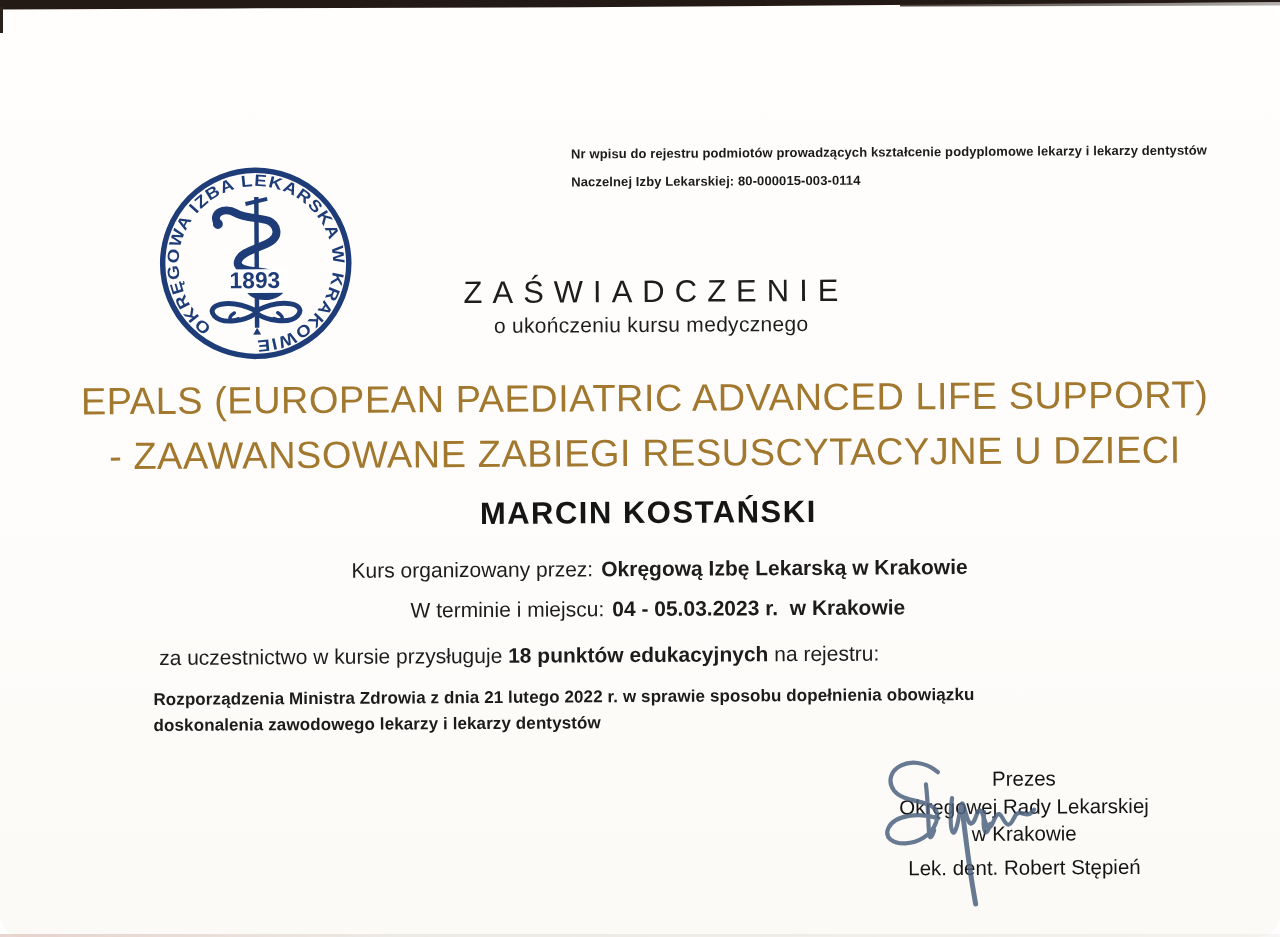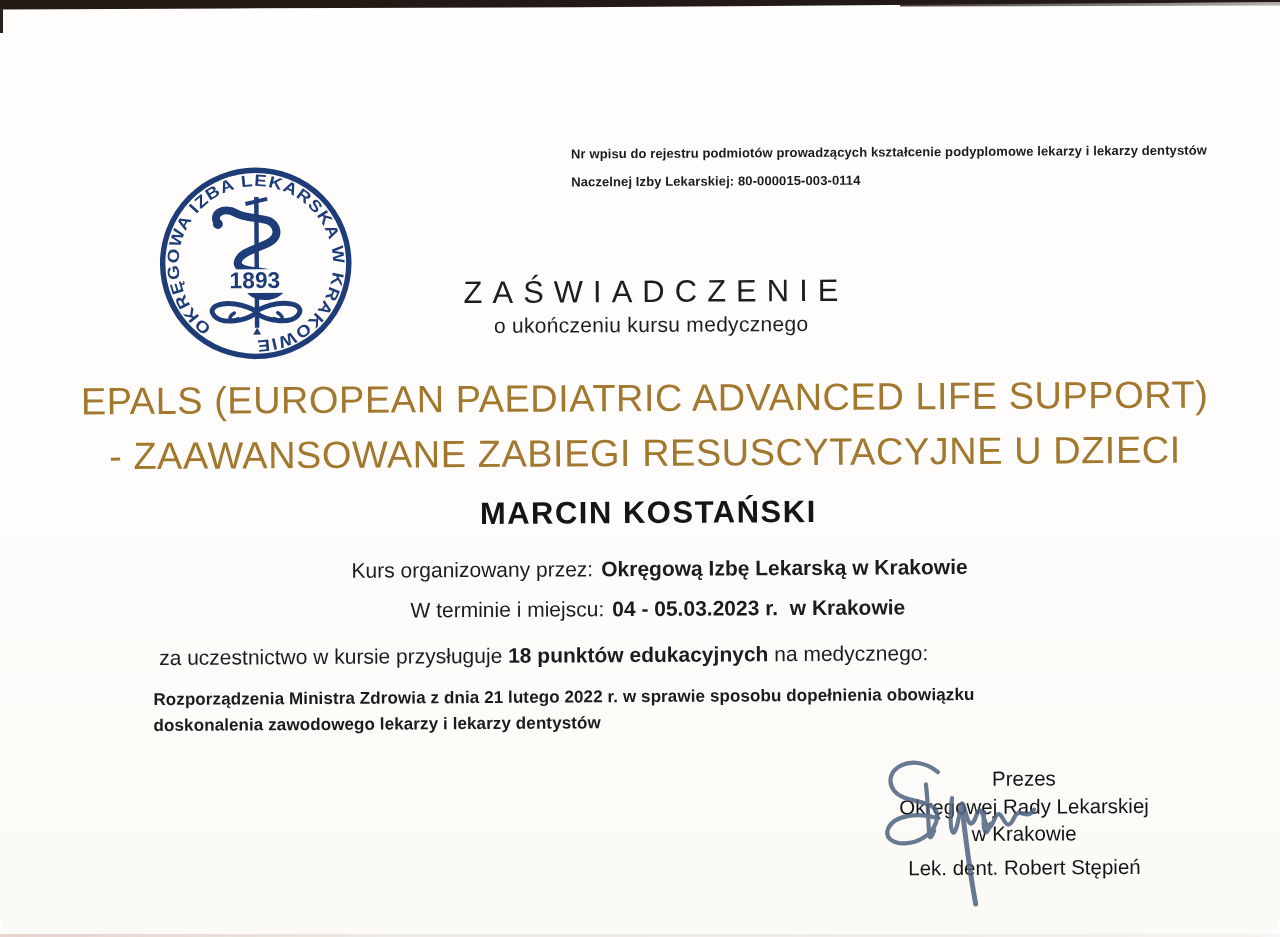--- a/index.html
+++ b/index.html
@@ -155,21 +155,21 @@
       <span class="lbl">Kurs organizowany przez:</span><span class="val">Okręgową Izbę Lekarską w Krakowie</span>
     </div>
 
     <div class="centered detail-line detail-date">
       <span class="lbl">W terminie i miejscu:</span><span class="val">04 - 05.03.2023 r.  w Krakowie</span>
     </div>
 
     <div class="points-line">
       <span>za uczestnictwo w kursie przysługuje</span>
       <span class="val">18 punktów edukacyjnych</span>
-      <span>na medycznego:</span>
+      <span>na rejestru:</span>
     </div>
 
     <div class="legal">Rozporządzenia Ministra Zdrowia z dnia 21 lutego 2022 r. w sprawie sposobu dopełnienia obowiązku doskonalenia zawodowego lekarzy i lekarzy dentystów</div>
 
     <div class="sig-block">
       <div>Prezes</div>
       <div>Okręgowej Rady Lekarskiej</div>
       <div>w Krakowie</div>
       <div class="line4">Lek. dent. Robert Stępień</div>
     </div>

